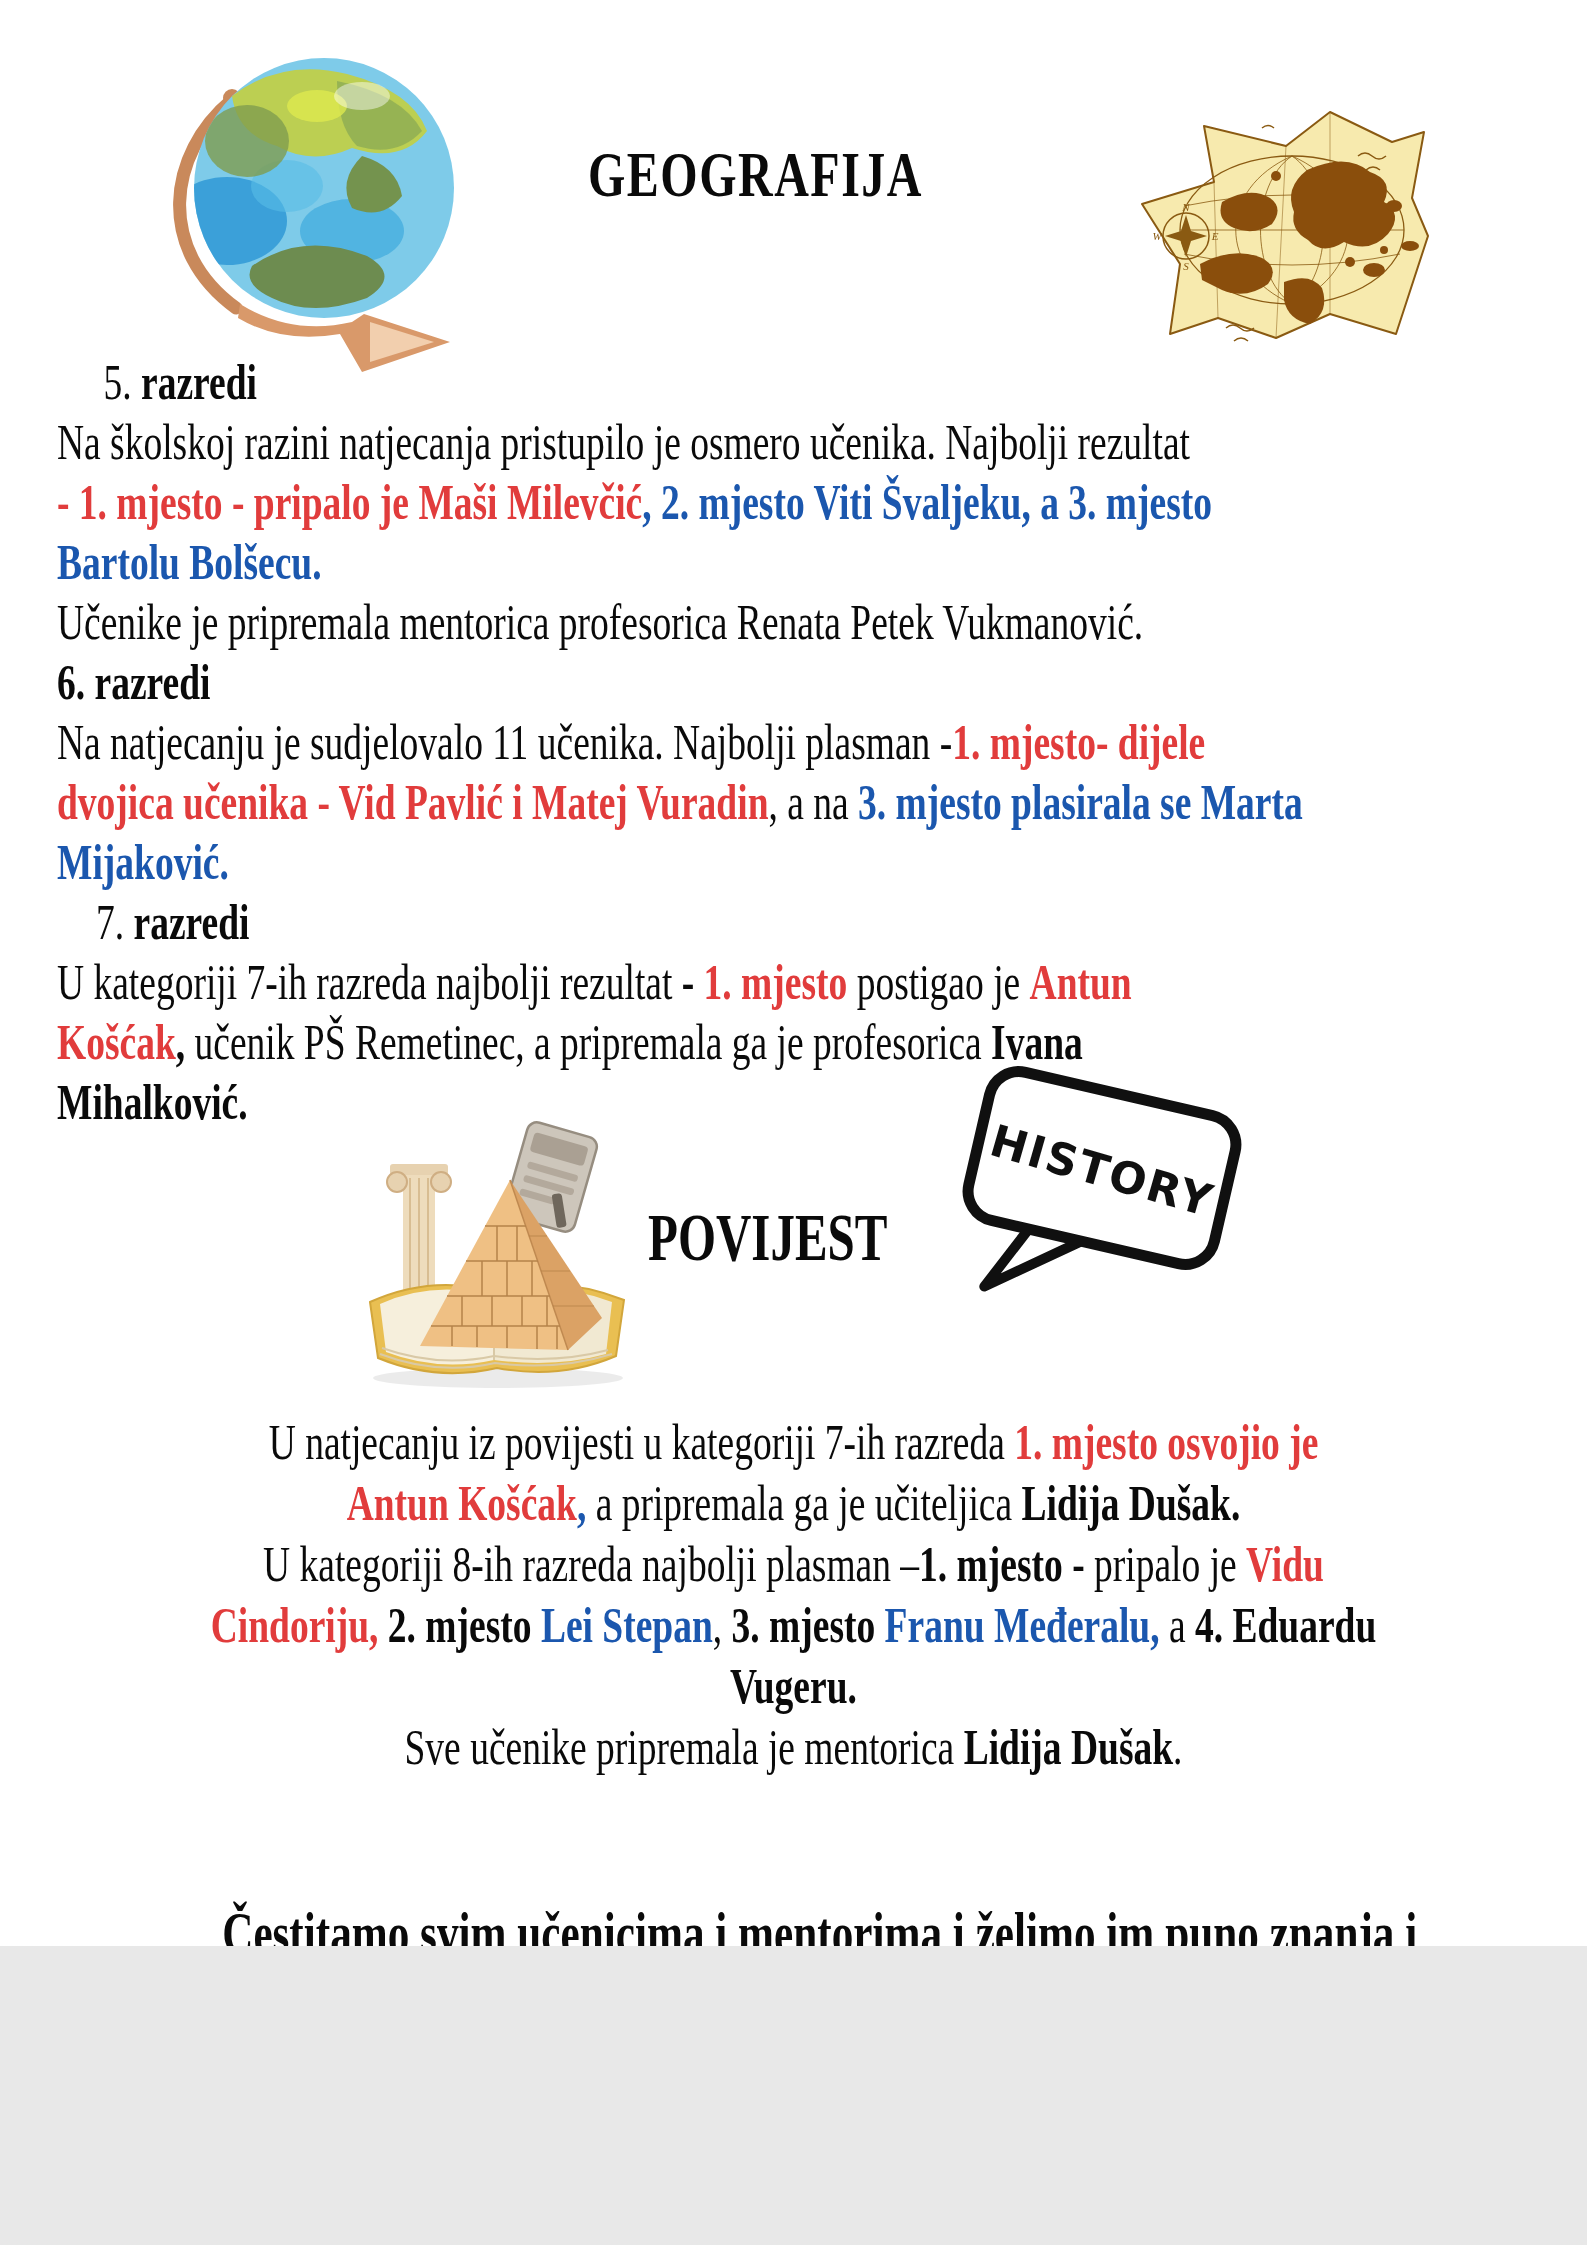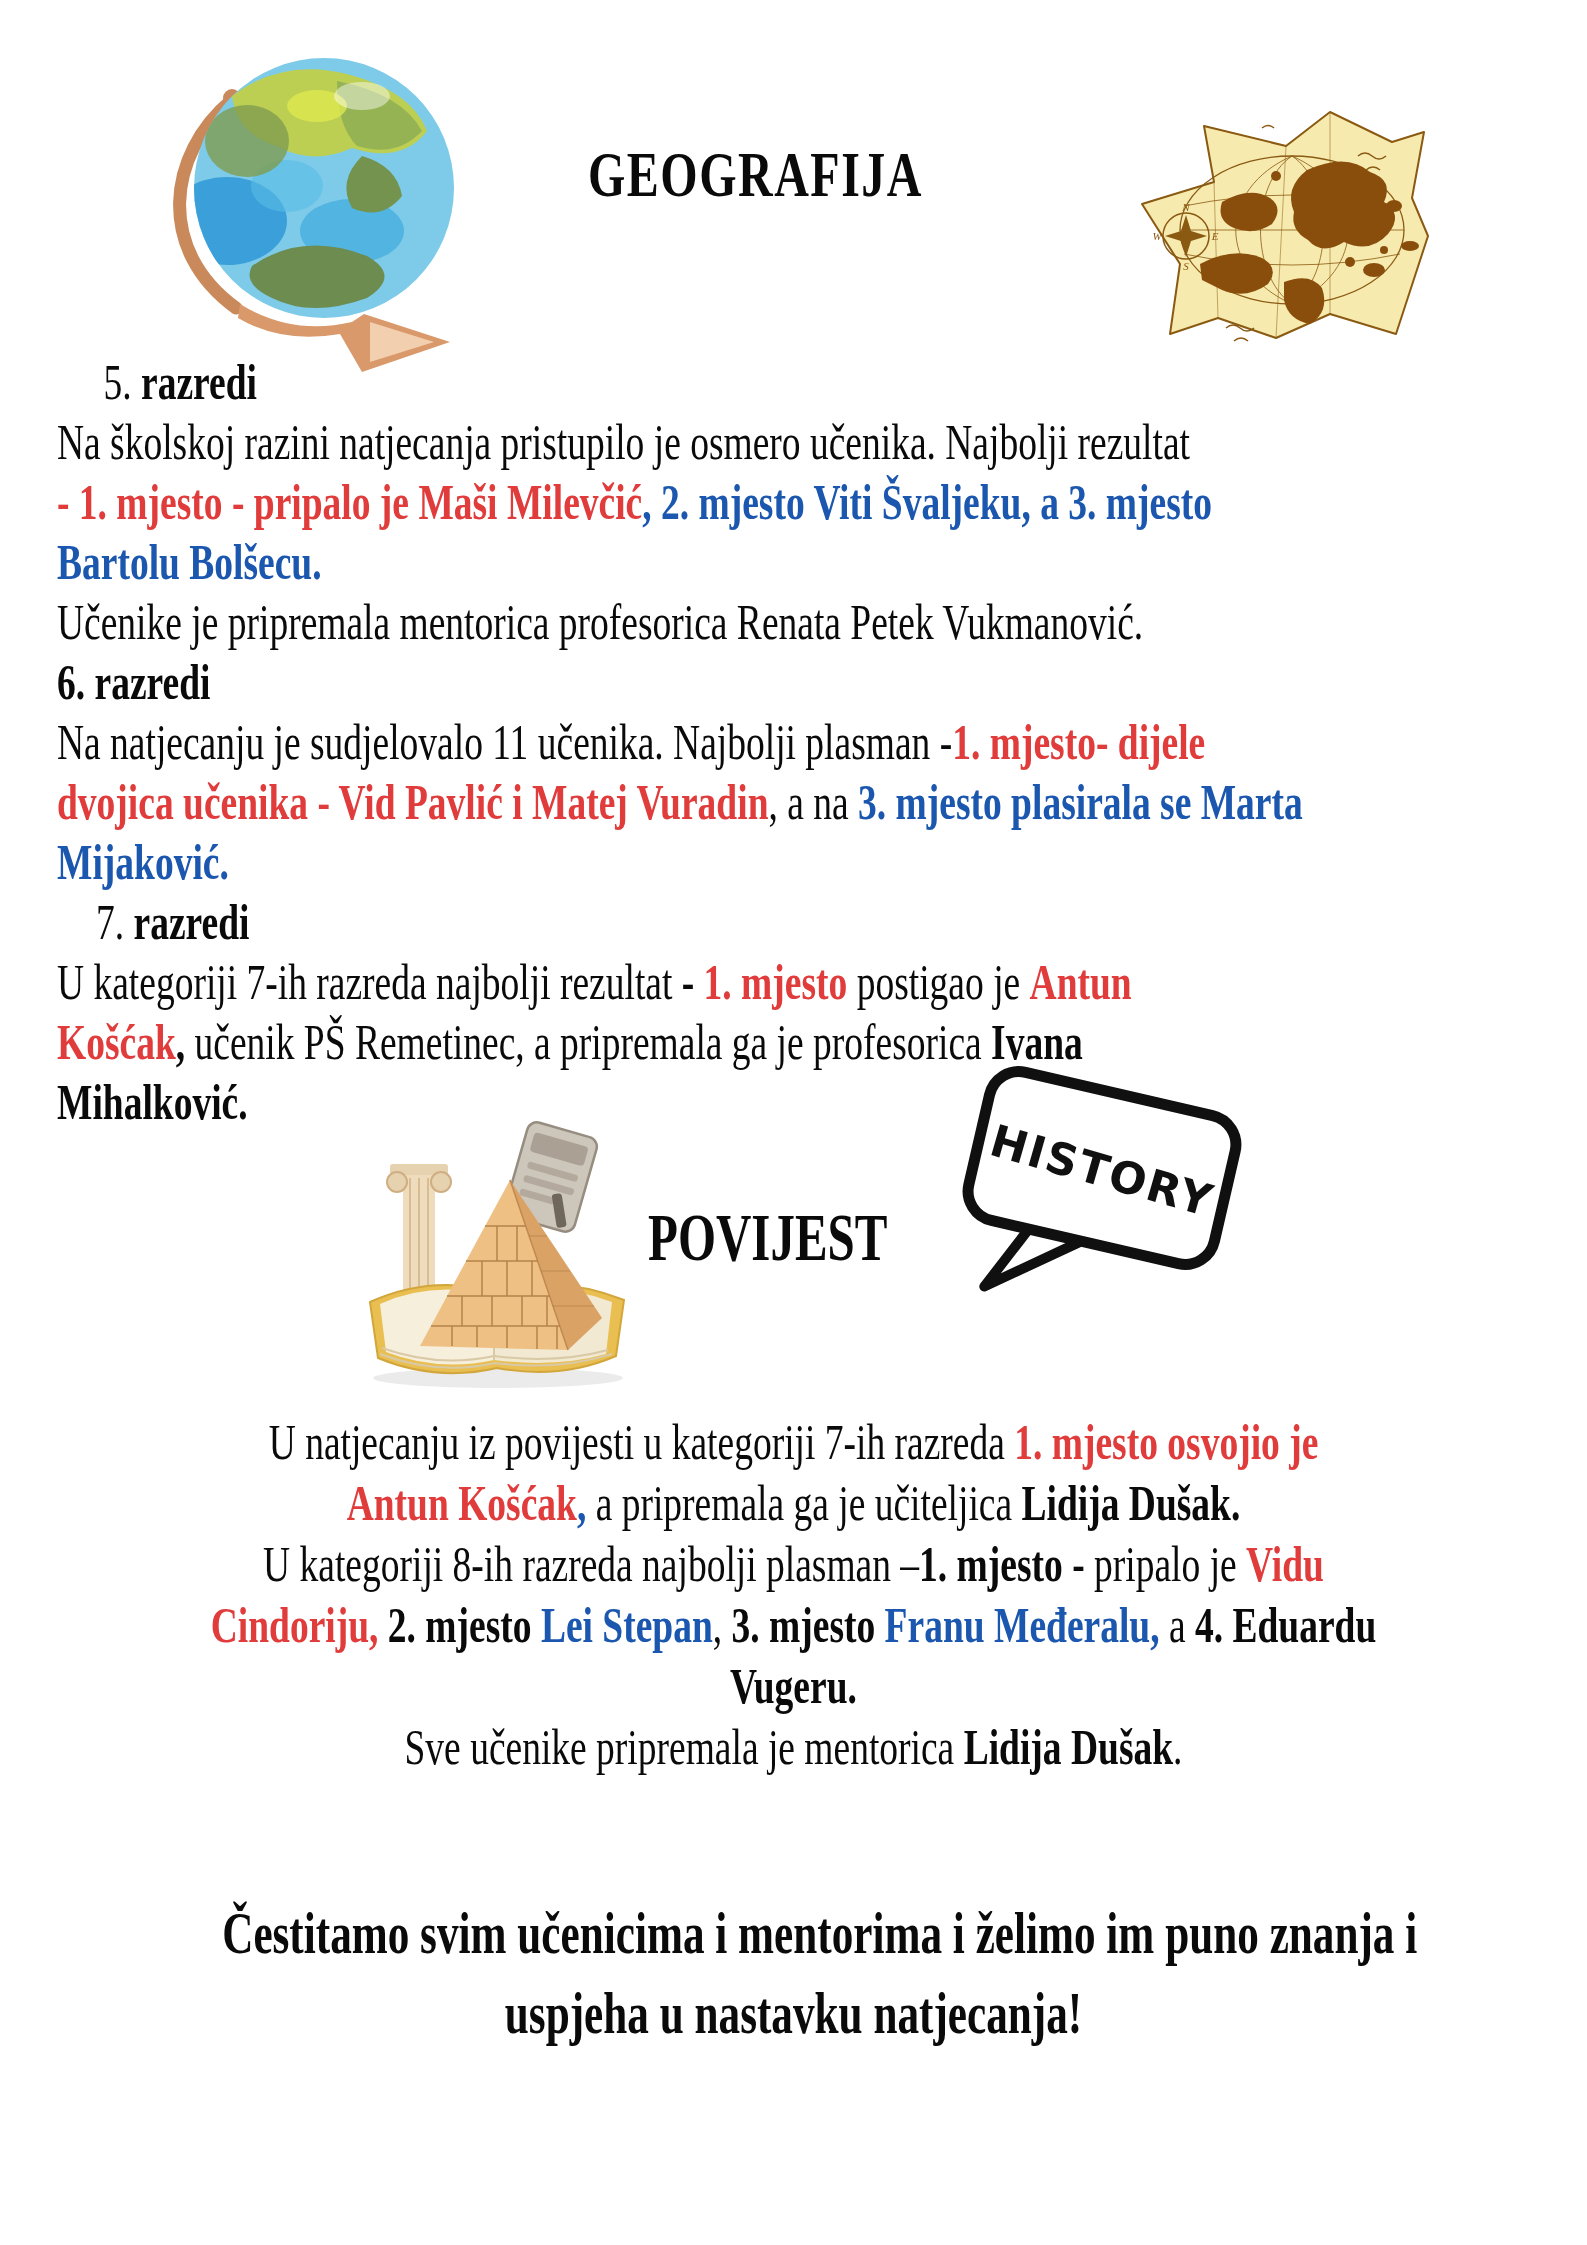--- a/index.html
+++ b/index.html
@@ -1,17 +1,17 @@
 <!DOCTYPE html>
 <html><head>
 <meta charset="utf-8">
 <style>
   html,body { margin:0; padding:0; background:#e8e8e8; }
   .page {
-    position:relative; width:1587px; height:2245px; margin:0 auto;
+    position:relative; width:1587px; height:1946px; margin:0 auto;
     background:#ffffff; overflow:hidden;
     font-family:"Liberation Serif","DejaVu Serif",serif; color:#0a0a0a;
   }
   .abs { position:absolute; }
   .nowrap { white-space:nowrap; }
 
   .title-geo {
     left:0; right:76px; top:138px; text-align:center;
     font-size:64px; font-weight:bold; letter-spacing:2px;
     transform:scaleX(.75); transform-origin:50% 0;

